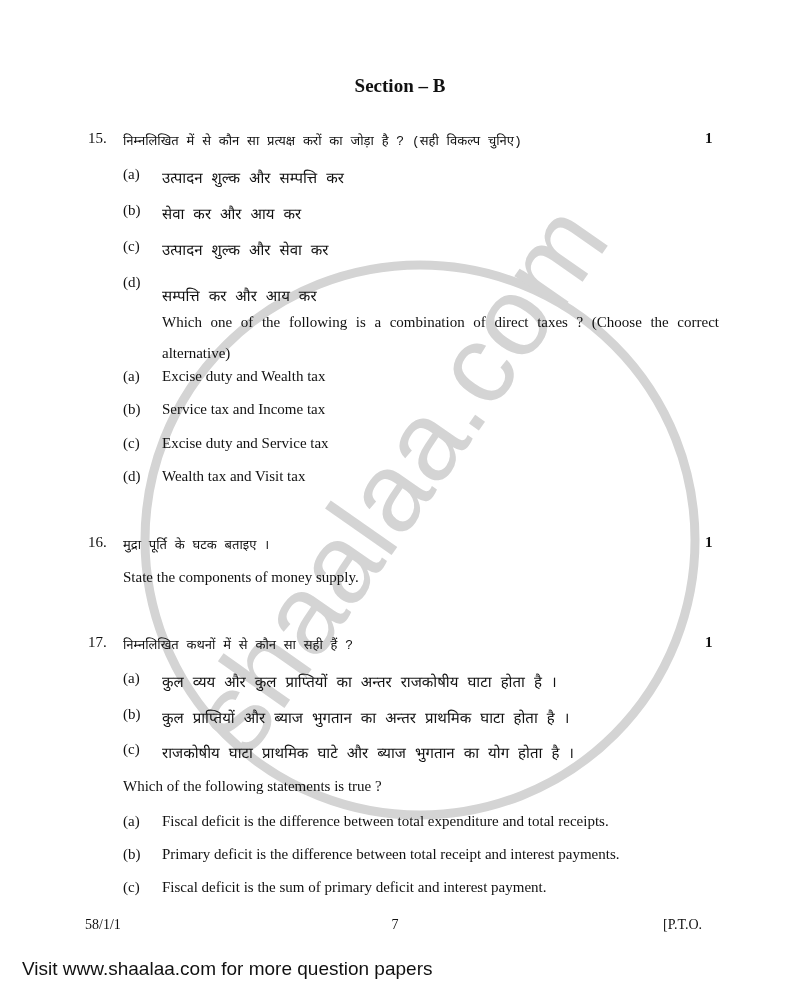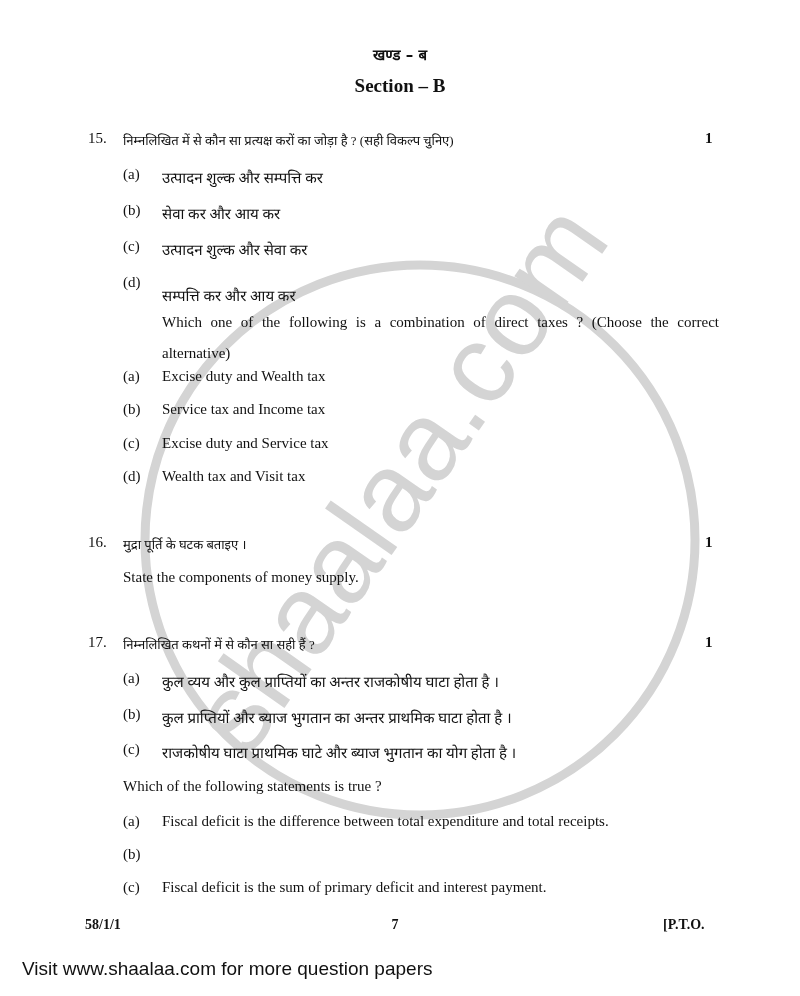--- a/index.html
+++ b/index.html
@@ -7,38 +7,37 @@
       width: 800px; height: 996px; background: #ffffff; position: relative; overflow: hidden;
       font-family: "Liberation Serif", "DejaVu Serif", serif; color: #111;
     }
     .watermark { position: absolute; left: 0; top: 0; width: 800px; height: 996px; pointer-events: none; z-index: 0; }
     .page { position: absolute; left: 0; top: 0; width: 800px; height: 996px; z-index: 1; }
     .abs { position: absolute; white-space: nowrap; }
     .sec-hi { left: 0; width: 800px; text-align: center; top: 44px; font-size: 15px; font-weight: bold; font-family: "DejaVu Sans", sans-serif; }
     .sec-en { left: 0; width: 800px; text-align: center; top: 75px; font-size: 19px; font-weight: bold; }
     .qnum { left: 88px; font-size: 15px; }
     .qtext { left: 123px; font-size: 14.5px; }
-    .hi { font-family: Liberation Serif, serif; font-size: 13px; text-align: center; }
+    .hi { font-family: Liberation Mono, monospace; font-size: 13px; text-align: center; }
     .mark { left: 705px; font-size: 15px; font-weight: bold; }
     .opt-label { left: 123px; font-size: 15px; }
     .opt-text { left: 162px; font-size: 15px; }
     .para { left: 123px; width: 557px; font-size: 15px; line-height: 31px; white-space: normal; text-align: justify; margin-left: 39px; }
-    .footer { top: 917px; font-size: 14px; font-weight: bold; }
+    .footer { top: 917px; font-size: 14px; font-weight: normal; }
     .banner { left: 22px; top: 958px; font-family: "Liberation Sans", sans-serif; font-size: 19px; color: #111; }
   </style>
 </head>
 <body>
 
 <svg class="watermark" width="800" height="996" viewBox="0 0 800 996">
   <circle cx="420" cy="540" r="275" fill="none" stroke="#d4d4d4" stroke-width="9"></circle>
   <text x="0" y="0" transform="translate(430,500) rotate(-55)" text-anchor="middle" font-family="Liberation Sans, sans-serif" font-size="112" fill="#d4d4d4">shaalaa.com</text>
 </svg>
 
 <div class="page">
-  <div class="abs sec-hi">खण्ड – ब</div>
   <div class="abs sec-en">Section – B</div>
 
   <div class="abs qnum" style="top:130px">15.</div>
   <div class="abs qtext hi" style="top:131px">निम्नलिखित में से कौन सा प्रत्यक्ष करों का जोड़ा है ? (सही विकल्प चुनिए)</div>
   <div class="abs mark" style="top:130px">1</div>
 
   <div class="abs opt-label" style="top:166px">(a)</div>
   <div class="abs opt-text hi" style="top:167px">उत्पादन शुल्क और सम्पत्ति कर</div>
   <div class="abs opt-label" style="top:202px">(b)</div>
   <div class="abs opt-text hi" style="top:203px">सेवा कर और आय कर</div>
@@ -72,20 +71,21 @@
   <div class="abs opt-label" style="top:706px">(b)</div>
   <div class="abs opt-text hi" style="top:707px">कुल प्राप्तियों और ब्याज भुगतान का अन्तर प्राथमिक घाटा होता है ।</div>
   <div class="abs opt-label" style="top:741px">(c)</div>
   <div class="abs qtext" style="top:778px; font-size:15px">Which of the following statements is true ?</div>
 
   <div class="abs opt-text hi" style="top:742px">राजकोषीय घाटा प्राथमिक घाटे और ब्याज भुगतान का योग होता है ।</div>
 
   <div class="abs opt-label" style="top:813px">(a)</div>
   <div class="abs opt-text" style="top:813px">Fiscal deficit is the difference between total expenditure and total receipts.</div>
   <div class="abs opt-label" style="top:846px">(b)</div>
+  <div class="abs opt-text" style="top:846px">Primary deficit is the difference between total receipt and interest payments.</div>
   <div class="abs opt-label" style="top:879px">(c)</div>
   <div class="abs opt-text" style="top:879px">Fiscal deficit is the sum of primary deficit and interest payment.</div>
 
   <div class="abs footer" style="left:85px">58/1/1</div>
   <div class="abs footer" style="left:0; width:800px; text-align:center; margin-left:-5px">7</div>
   <div class="abs footer" style="left:663px">[P.T.O.</div>
 
   <div class="abs banner">Visit www.shaalaa.com for more question papers</div>
 </div>
 

